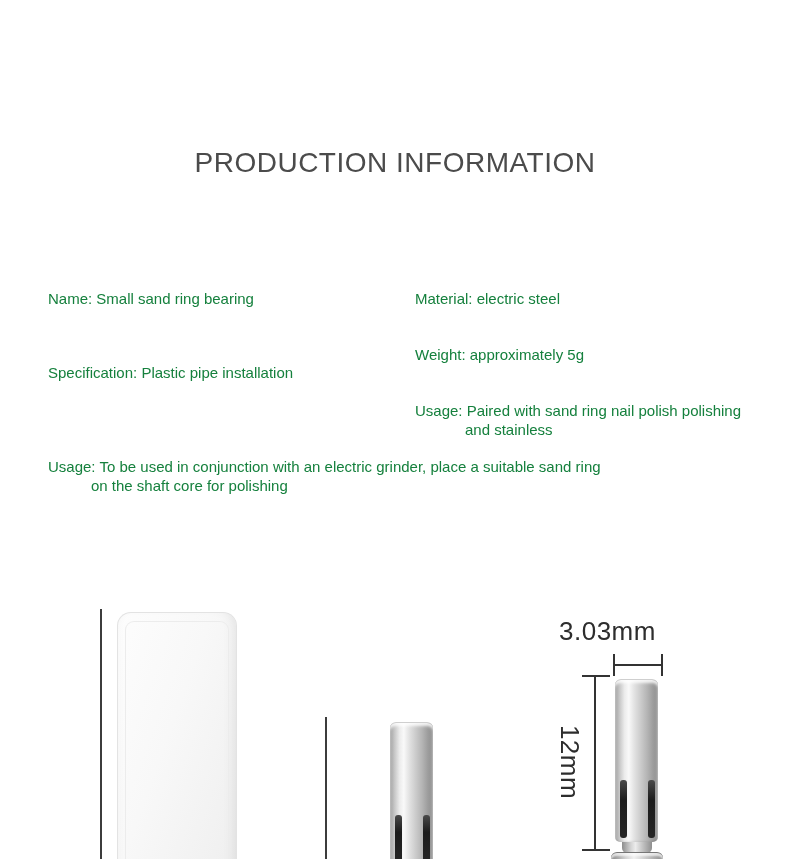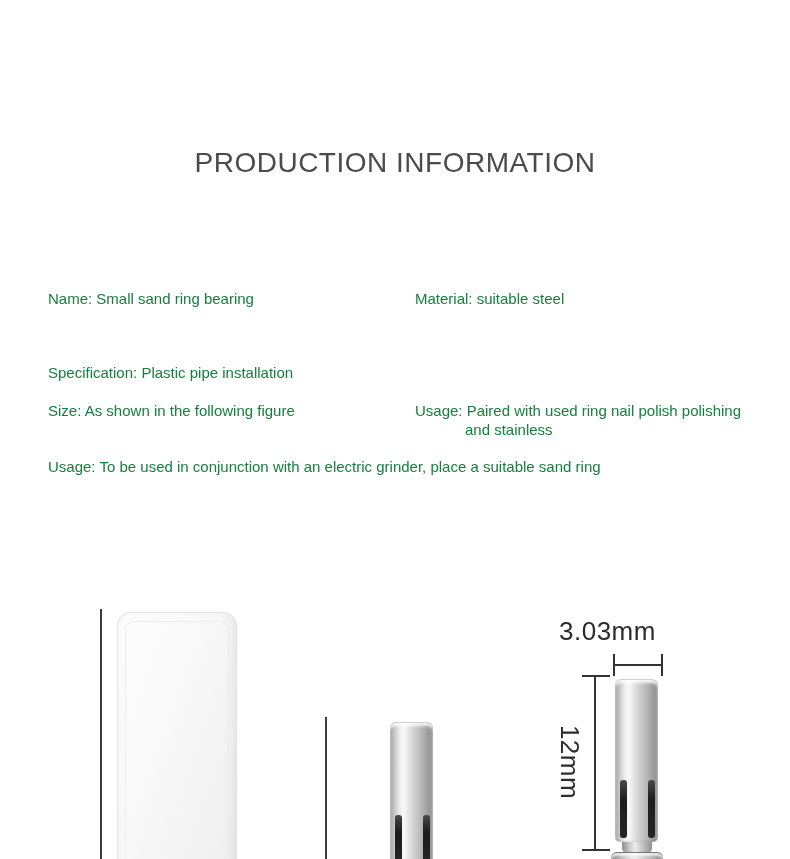--- a/index.html
+++ b/index.html
@@ -101,26 +101,27 @@
   }
 </style>
 </head>
 <body>
 
 <div class="page">
 
   <h1 class="title">PRODUCTION INFORMATION</h1>
 
   <div class="spec s-name">Name: Small sand ring bearing</div>
-  <div class="spec s-mat">Material: suitable steel</div>
+  <div class="spec s-mat">Material: electric steel</div>
   <div class="spec s-spec">Specification: Plastic pipe installation</div>
-  <div class="spec s-size">Size: As shown in the following figure</div>
-  <div class="spec s-usg-r1">Usage: Paired with used ring nail polish polishing</div>
+  <div class="spec s-weight">Weight: approximately 5g</div>
+  <div class="spec s-usg-r1">Usage: Paired with sand ring nail polish polishing</div>
   <div class="spec s-usg-r2">and stainless</div>
   <div class="spec s-usg-l1">Usage: To be used in conjunction with an electric grinder, place a suitable sand ring</div>
+  <div class="spec s-usg-l2">on the shaft core for polishing</div>
 
   <div class="figure">
 
     <div class="divider div-1"></div>
 
     <div class="tube">
       <div class="tube-seam"></div>
     </div>
 
     <div class="divider div-2"></div>

